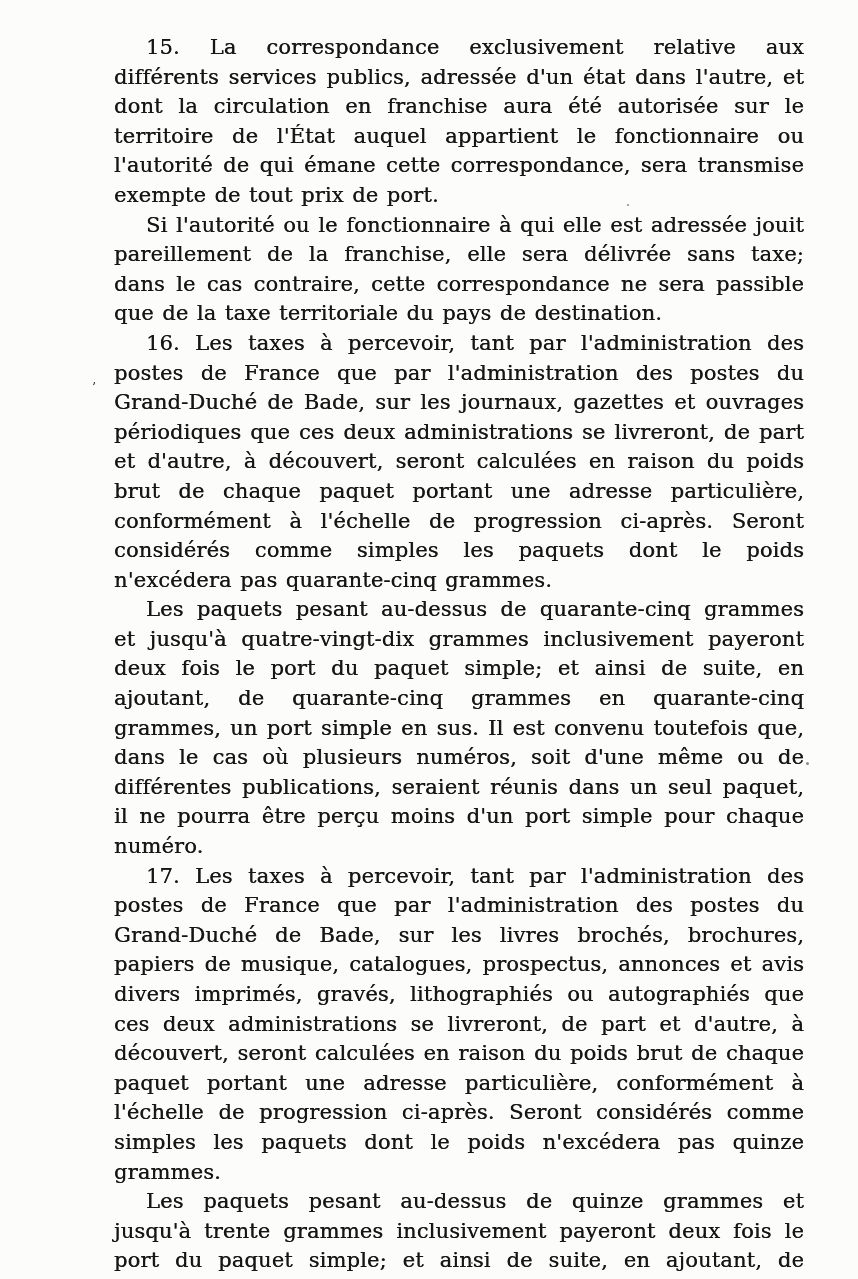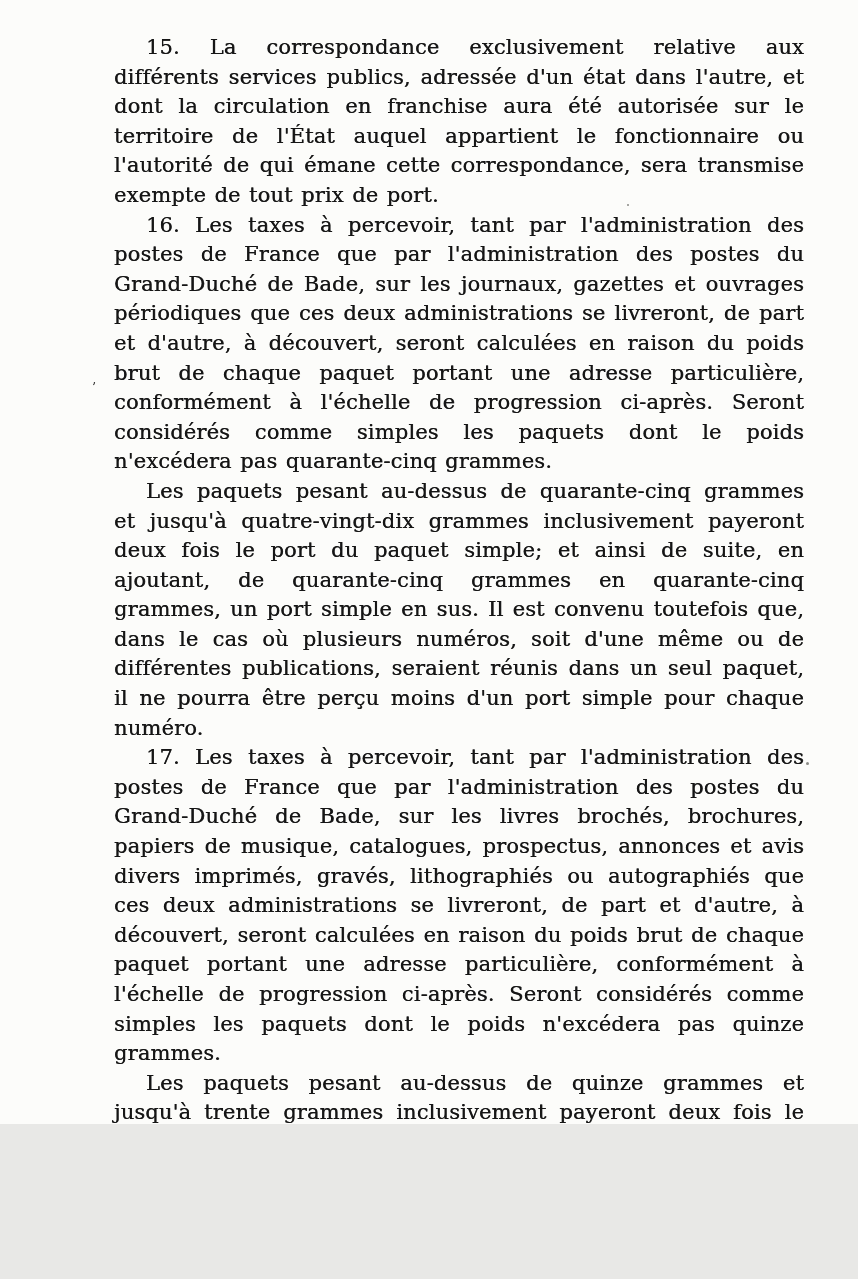--- a/index.html
+++ b/index.html
@@ -3,21 +3,21 @@
 <meta charset="utf-8">
 <style>
   html, body {
     margin: 0;
     padding: 0;
     background: #e8e8e6;
   }
   .page {
     position: relative;
     width: 858px;
-    height: 1124px;
+    height: 1279px;
     margin: 0 auto;
     background: #fcfcfa;
     overflow: hidden;
     font-family: "DejaVu Serif", "Liberation Serif", serif;
     color: #151515;
   }
   .text-block {
     position: absolute;
     left: 114px;
     top: 33px;
@@ -47,20 +47,21 @@
     background: #8a8a86;
     border-radius: 50%;
   }
 </style>
 </head>
 <body>
 
 <div class="page">
   <div class="text-block">
     <p class="para">15. La correspondance exclusivement relative aux différents services publics, adressée d'un état dans l'autre, et dont la circulation en franchise aura été autorisée sur le territoire de l'État auquel appartient le fonctionnaire ou l'autorité de qui émane cette correspondance, sera transmise exempte de tout prix de port.</p>
+    <p class="para">Si l'autorité ou le fonctionnaire à qui elle est adressée jouit pareillement de la franchise, elle sera délivrée sans taxe; dans le cas contraire, cette correspondance ne sera passible que de la taxe territoriale du pays de destination.</p>
     <p class="para">16. Les taxes à percevoir, tant par l'administration des postes de France que par l'administration des postes du Grand-Duché de Bade, sur les journaux, gazettes et ouvrages périodiques que ces deux administrations se livreront, de part et d'autre, à découvert, seront calculées en raison du poids brut de chaque paquet portant une adresse particulière, conformément à l'échelle de progression ci-après. Seront considérés comme simples les paquets dont le poids n'excédera pas quarante-cinq grammes.</p>
     <p class="para">Les paquets pesant au-dessus de quarante-cinq grammes et jusqu'à quatre-vingt-dix grammes inclusivement payeront deux fois le port du paquet simple; et ainsi de suite, en ajoutant, de quarante-cinq grammes en quarante-cinq grammes, un port simple en sus. Il est convenu toutefois que, dans le cas où plusieurs numéros, soit d'une même ou de différentes publications, seraient réunis dans un seul paquet, il ne pourra être perçu moins d'un port simple pour chaque numéro.</p>
     <p class="para">17. Les taxes à percevoir, tant par l'administration des postes de France que par l'administration des postes du Grand-Duché de Bade, sur les livres brochés, brochures, papiers de musique, catalogues, prospectus, annonces et avis divers imprimés, gravés, lithographiés ou autographiés que ces deux administrations se livreront, de part et d'autre, à découvert, seront calculées en raison du poids brut de chaque paquet portant une adresse particulière, conformément à l'échelle de progression ci-après. Seront considérés comme simples les paquets dont le poids n'excédera pas quinze grammes.</p>
     <p class="para">Les paquets pesant au-dessus de quinze grammes et jusqu'à trente grammes inclusivement payeront deux fois le port du paquet simple; et ainsi de suite, en ajoutant, de quinze grammes en quinze grammes, un port simple en sus.</p>
 
   </div>
 
   <span class="artifact" style="left:92px; top:381px;">’</span>
   <span class="speck" style="left:806px; top:762px; width:3px; height:3px;"></span>
   <span class="speck" style="left:470px; top:1262px; width:3px; height:2px;"></span>

